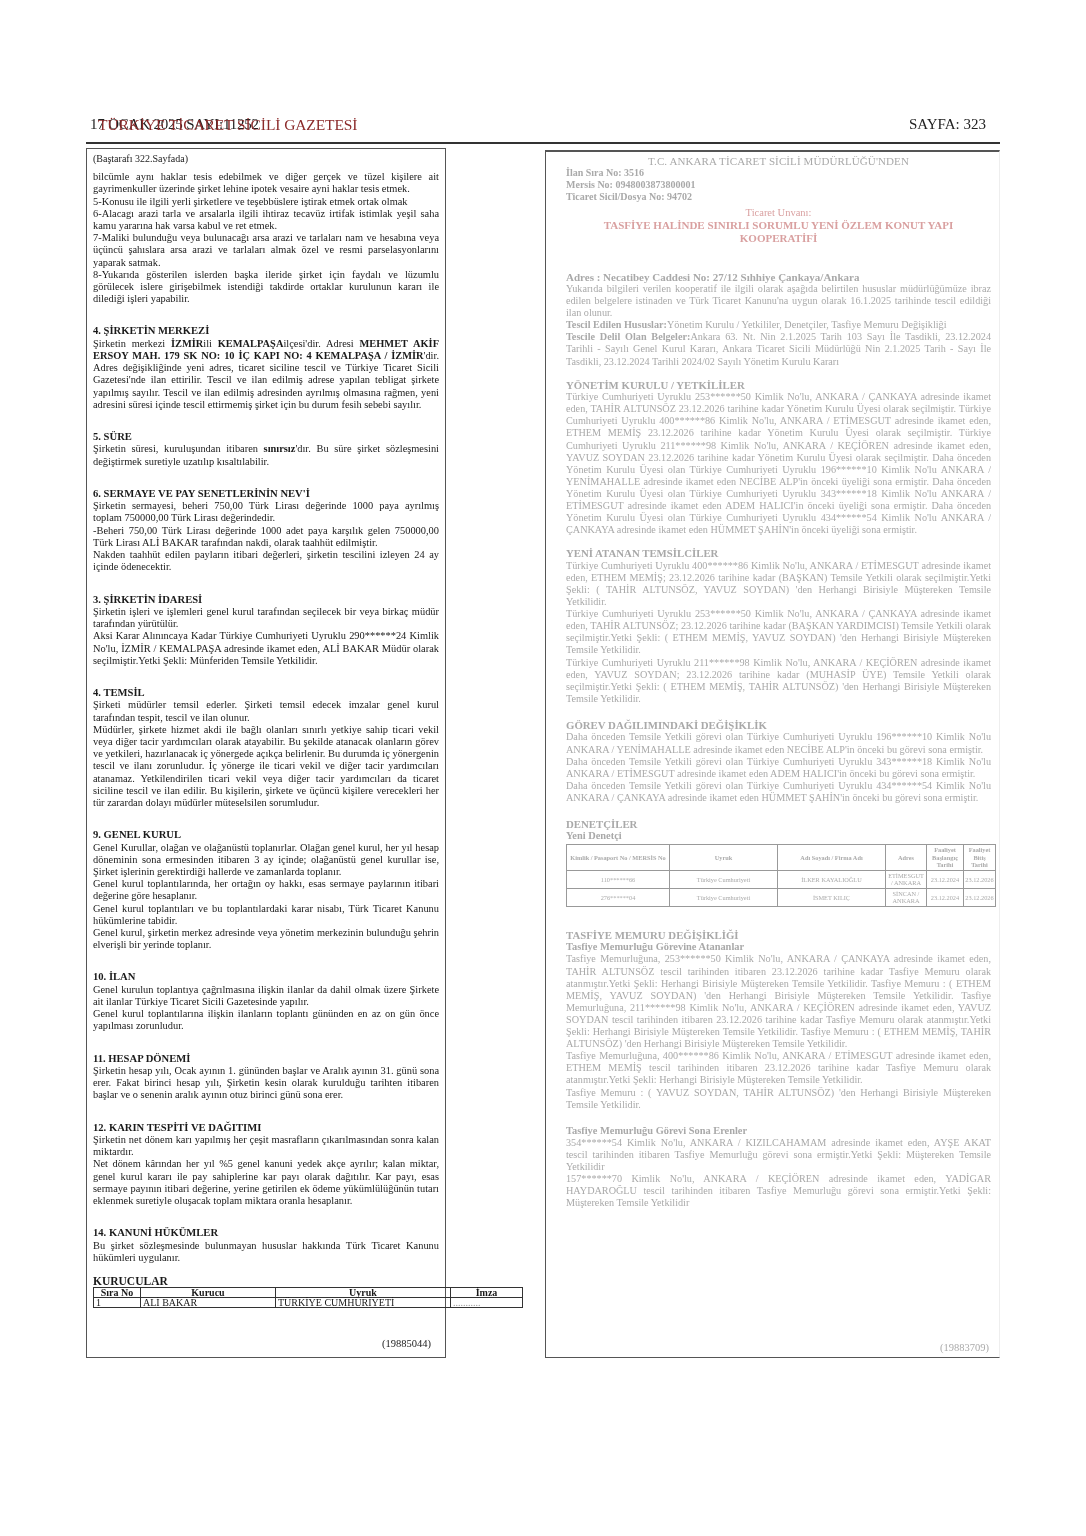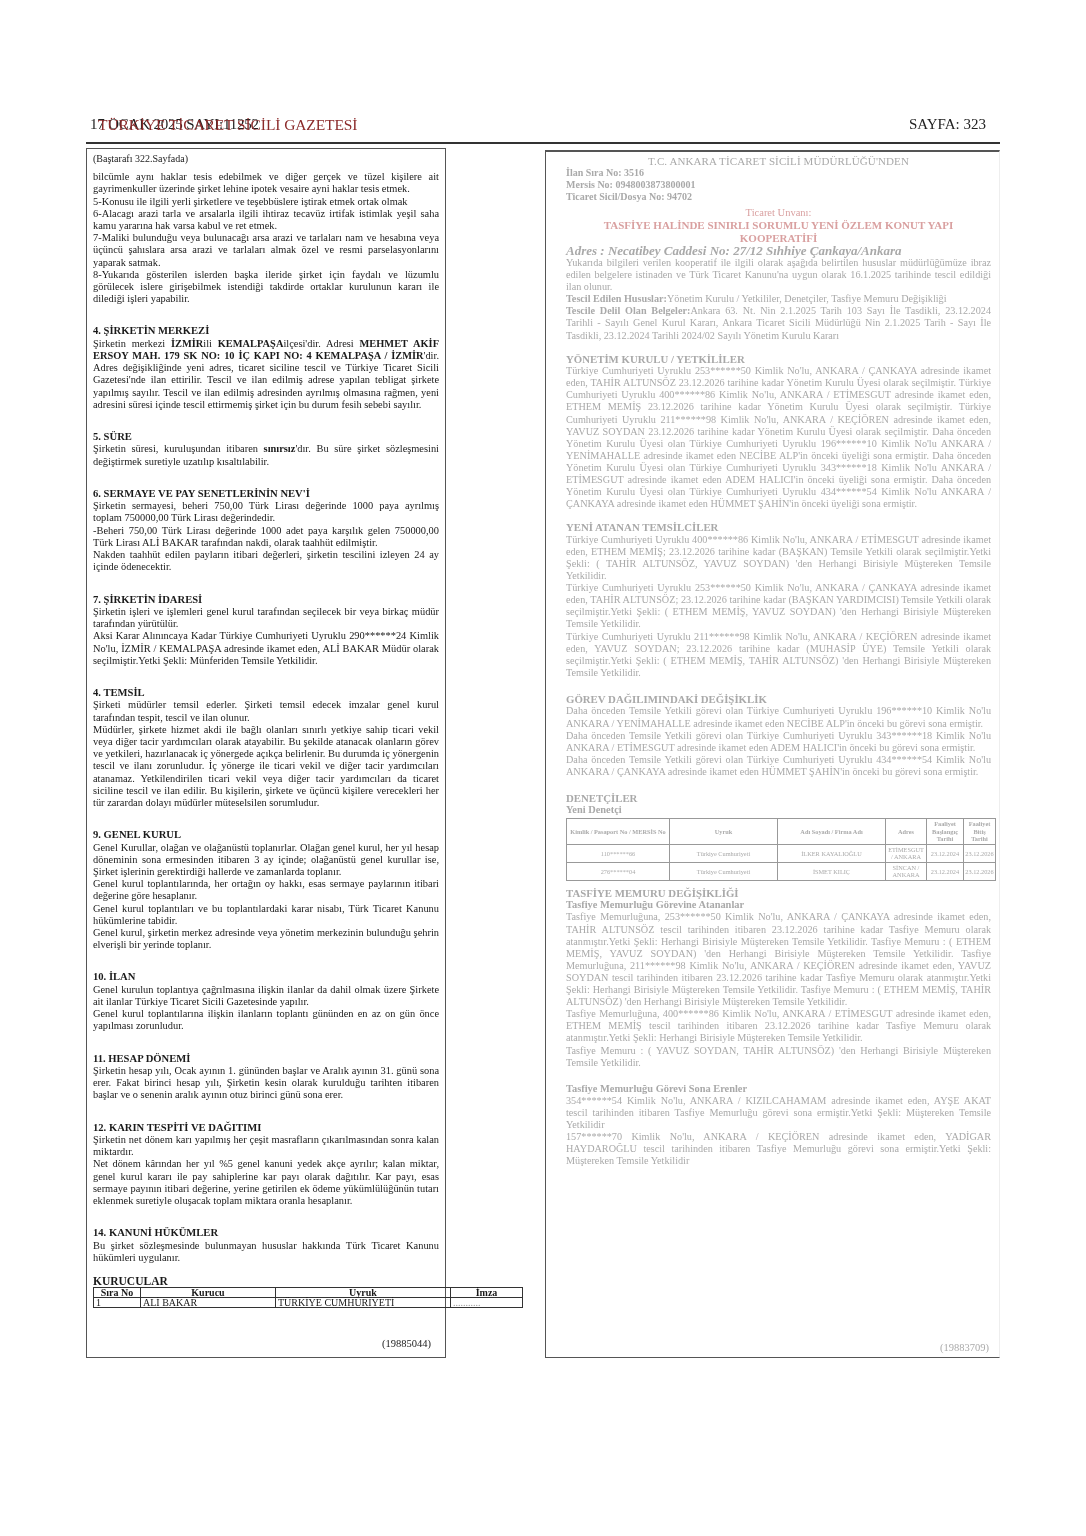--- a/index.html
+++ b/index.html
@@ -31,21 +31,21 @@
   .refno { position: absolute; right: 14px; bottom: 8px; font-size: 10.5px; }
 
   .r-center { text-align: center; }
   .r-title { font-size: 11px; line-height: 12px; margin: 0; letter-spacing: 0.1px; }
   .r-meta { font-weight: bold; font-size: 10px; line-height: 12px; margin: 0; }
   .r-unvan-label { text-align: center; color: #d9a0a0; font-size: 10.5px; margin: 4px 0 0 0; line-height: 12px; }
   .r-unvan { text-align: center; color: #d9a0a0; font-weight: bold; font-size: 11px; line-height: 13px; margin: 0; }
   .r-sec-title { font-weight: bold; font-size: 10.8px; line-height: 12.5px; margin-top: 11px; }
   .r-sub-title { font-weight: bold; font-size: 10.4px; line-height: 12px; margin: 0; }
   .r-p { font-size: 10.2px; line-height: 12.1px; margin: 0; text-align: justify; }
-  .r-addr { font-weight: bold; font-size: 13px; line-height: 12px; margin-top: 0; font-style: italic; }
+  .r-addr { font-weight: bold; font-size: 11px; line-height: 12px; margin-top: 26px; }
 
   table.den { border-collapse: collapse; width: 430px; font-size: 6.3px; margin-top: 2px; color: #aaa; }
   table.den th, table.den td { border: 1px solid #999; text-align: center; padding: 1px 1px; line-height: 7.5px; }
   table.den th { font-weight: bold; }
   .refno-r { position: absolute; right: 10px; bottom: 4px; font-size: 10.5px; color: #aaa; }
 </style>
 </head>
 <body>
 
 <div class="page-header">
@@ -74,21 +74,21 @@
   </div>
 
   <div class="sec">
     <p class="sec-title">6. SERMAYE VE PAY SENETLERİNİN NEV'İ</p>
     <p class="txt">Şirketin sermayesi, beheri 750,00 Türk Lirası değerinde 1000 paya ayrılmış toplam 750000,00 Türk Lirası değerindedir.</p>
     <p class="txt">-Beheri 750,00 Türk Lirası değerinde 1000 adet paya karşılık gelen 750000,00 Türk Lirası ALİ BAKAR tarafından nakdi, olarak taahhüt edilmiştir.</p>
     <p class="txt">Nakden taahhüt edilen payların itibari değerleri, şirketin tescilini izleyen 24 ay içinde ödenecektir.</p>
   </div>
 
   <div class="sec">
-    <p class="sec-title">7. ŞİRKETİN İDARESİ</p>
+    <p class="sec-title">3. ŞİRKETİN İDARESİ</p>
     <p class="txt">Şirketin işleri ve işlemleri genel kurul tarafından seçilecek bir veya birkaç müdür tarafından yürütülür.</p>
     <p class="txt">Aksi Karar Alınıncaya Kadar Türkiye Cumhuriyeti Uyruklu 290******24 Kimlik No'lu, İZMİR / KEMALPAŞA adresinde ikamet eden, ALİ BAKAR Müdür olarak seçilmiştir.Yetki Şekli: Münferiden Temsile Yetkilidir.</p>
   </div>
 
   <div class="sec">
     <p class="sec-title">4. TEMSİL</p>
     <p class="txt">Şirketi müdürler temsil ederler. Şirketi temsil edecek imzalar genel kurul tarafından tespit, tescil ve ilan olunur.</p>
     <p class="txt">Müdürler, şirkete hizmet akdi ile bağlı olanları sınırlı yetkiye sahip ticari vekil veya diğer tacir yardımcıları olarak atayabilir. Bu şekilde atanacak olanların görev ve yetkileri, hazırlanacak iç yönergede açıkça belirlenir. Bu durumda iç yönergenin tescil ve ilanı zorunludur. İç yönerge ile ticari vekil ve diğer tacir yardımcıları atanamaz. Yetkilendirilen ticari vekil veya diğer tacir yardımcıları da ticaret siciline tescil ve ilan edilir. Bu kişilerin, şirkete ve üçüncü kişilere verecekleri her tür zarardan dolayı müdürler müteselsilen sorumludur.</p>
   </div>
 
@@ -193,21 +193,21 @@
       <td>276******04</td>
       <td>Türkiye Cumhuriyeti</td>
       <td>İSMET KILIÇ</td>
       <td>SİNCAN / ANKARA</td>
       <td>23.12.2024</td>
       <td>23.12.2026</td>
     </tr>
   </tbody>
     </table>
 
-  <p class="r-sec-title" style="margin-top:6px">TASFİYE MEMURU DEĞİŞİKLİĞİ</p>
+  <p class="r-sec-title" style="margin-top:22px">TASFİYE MEMURU DEĞİŞİKLİĞİ</p>
   <p class="r-sub-title">Tasfiye Memurluğu Görevine Atananlar</p>
   <p class="r-p">Tasfiye Memurluğuna, 253******50 Kimlik No'lu, ANKARA / ÇANKAYA adresinde ikamet eden, TAHİR ALTUNSÖZ tescil tarihinden itibaren 23.12.2026 tarihine kadar Tasfiye Memuru olarak atanmıştır.Yetki Şekli: Herhangi Birisiyle Müştereken Temsile Yetkilidir. Tasfiye Memuru : ( ETHEM MEMİŞ, YAVUZ SOYDAN) 'den Herhangi Birisiyle Müştereken Temsile Yetkilidir. Tasfiye Memurluğuna, 211******98 Kimlik No'lu, ANKARA / KEÇİÖREN adresinde ikamet eden, YAVUZ SOYDAN tescil tarihinden itibaren 23.12.2026 tarihine kadar Tasfiye Memuru olarak atanmıştır.Yetki Şekli: Herhangi Birisiyle Müştereken Temsile Yetkilidir. Tasfiye Memuru : ( ETHEM MEMİŞ, TAHİR ALTUNSÖZ) 'den Herhangi Birisiyle Müştereken Temsile Yetkilidir.</p>
   <p class="r-p">Tasfiye Memurluğuna, 400******86 Kimlik No'lu, ANKARA / ETİMESGUT adresinde ikamet eden, ETHEM MEMİŞ tescil tarihinden itibaren 23.12.2026 tarihine kadar Tasfiye Memuru olarak atanmıştır.Yetki Şekli: Herhangi Birisiyle Müştereken Temsile Yetkilidir.</p>
   <p class="r-p">Tasfiye Memuru : ( YAVUZ SOYDAN, TAHİR ALTUNSÖZ) 'den Herhangi Birisiyle Müştereken Temsile Yetkilidir.</p>
 
   <p class="r-sub-title" style="margin-top:14px">Tasfiye Memurluğu Görevi Sona Erenler</p>
   <p class="r-p">354******54 Kimlik No'lu, ANKARA / KIZILCAHAMAM adresinde ikamet eden, AYŞE AKAT tescil tarihinden itibaren Tasfiye Memurluğu görevi sona ermiştir.Yetki Şekli: Müştereken Temsile Yetkilidir</p>
   <p class="r-p">157******70 Kimlik No'lu, ANKARA / KEÇİÖREN adresinde ikamet eden, YADİGAR HAYDAROĞLU tescil tarihinden itibaren Tasfiye Memurluğu görevi sona ermiştir.Yetki Şekli: Müştereken Temsile Yetkilidir</p>
 
   <span class="refno-r">(19883709)</span>

